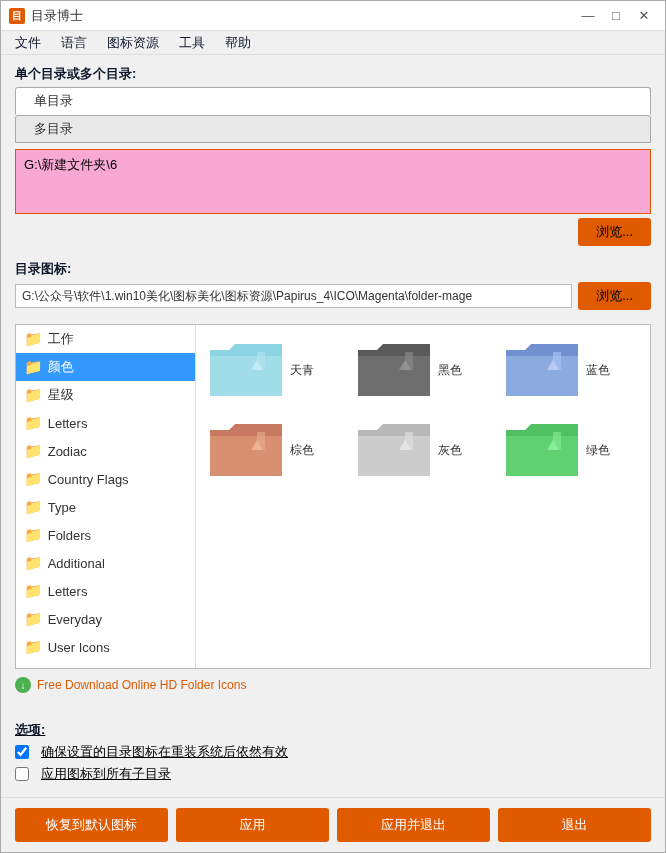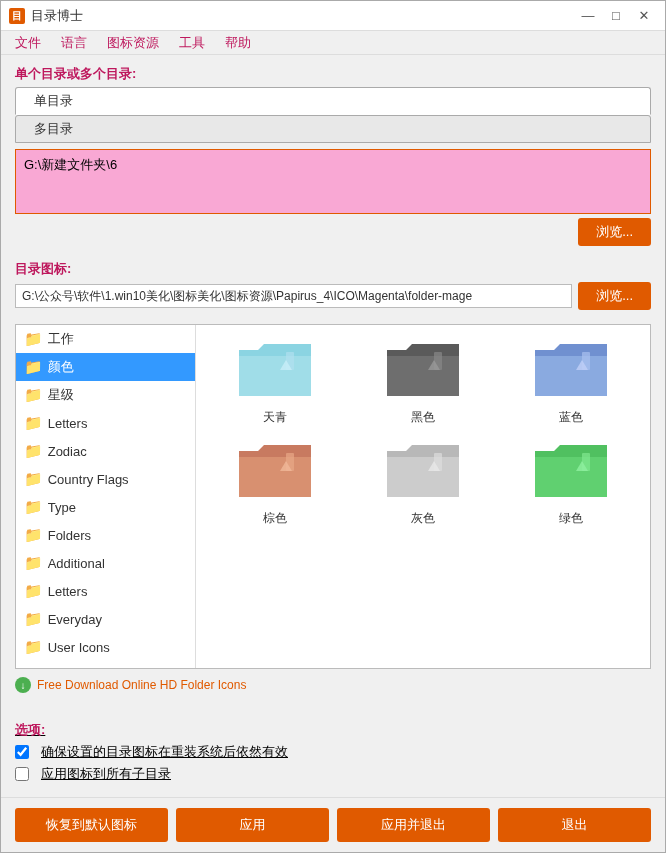--- a/index.html
+++ b/index.html
@@ -67,33 +67,33 @@
       height: 24px;
       display: flex;
       align-items: center;
       padding: 0 4px;
       border-bottom: 1px solid #ddd;
     }
     .menu-item {
       padding: 2px 10px;
       cursor: pointer;
       border-radius: 2px;
-      color: #be185d;
+      color: #0f172a;
     }
     .main-content {
       flex: 1;
       padding: 10px 14px;
       display: flex;
       flex-direction: column;
       gap: 8px;
       overflow: hidden;
     }
     .section-label {
       font-size: 13px;
-      color: #be185d;
+      color: #0f172a;
       font-weight: bold;
       margin-bottom: 4px;
     }
     .tab-row {
       display: flex;
       gap: 0;
       margin-bottom: 6px;
       flex-direction: column;
     }
     .tab {
@@ -127,21 +127,21 @@
       font-family: inherit;
       height: 48px;
     }
     .browse-row {
       display: flex;
       justify-content: flex-end;
       margin-bottom: 6px;
     }
     .btn-orange {
       background: #e05a00;
-      color: #ffffff;
+      color: #000000;
       border: none;
       padding: 5px 18px;
       border-radius: 3px;
       cursor: pointer;
       font-size: 13px;
       font-family: inherit;
     }
     .icon-path-row {
       display: flex;
       align-items: center;
@@ -193,21 +193,21 @@
       overflow-y: auto;
       padding: 10px;
     }
     .icon-grid {
       display: grid;
       grid-template-columns: repeat(3, 1fr);
       gap: 10px;
     }
     .icon-cell {
       display: flex;
-      flex-direction: column;
+      flex-direction: row;
       align-items: center;
       gap: 4px;
       cursor: pointer;
     }
     .folder-img {
       width: 80px;
       height: 70px;
       display: flex;
       align-items: center;
       justify-content: center;

